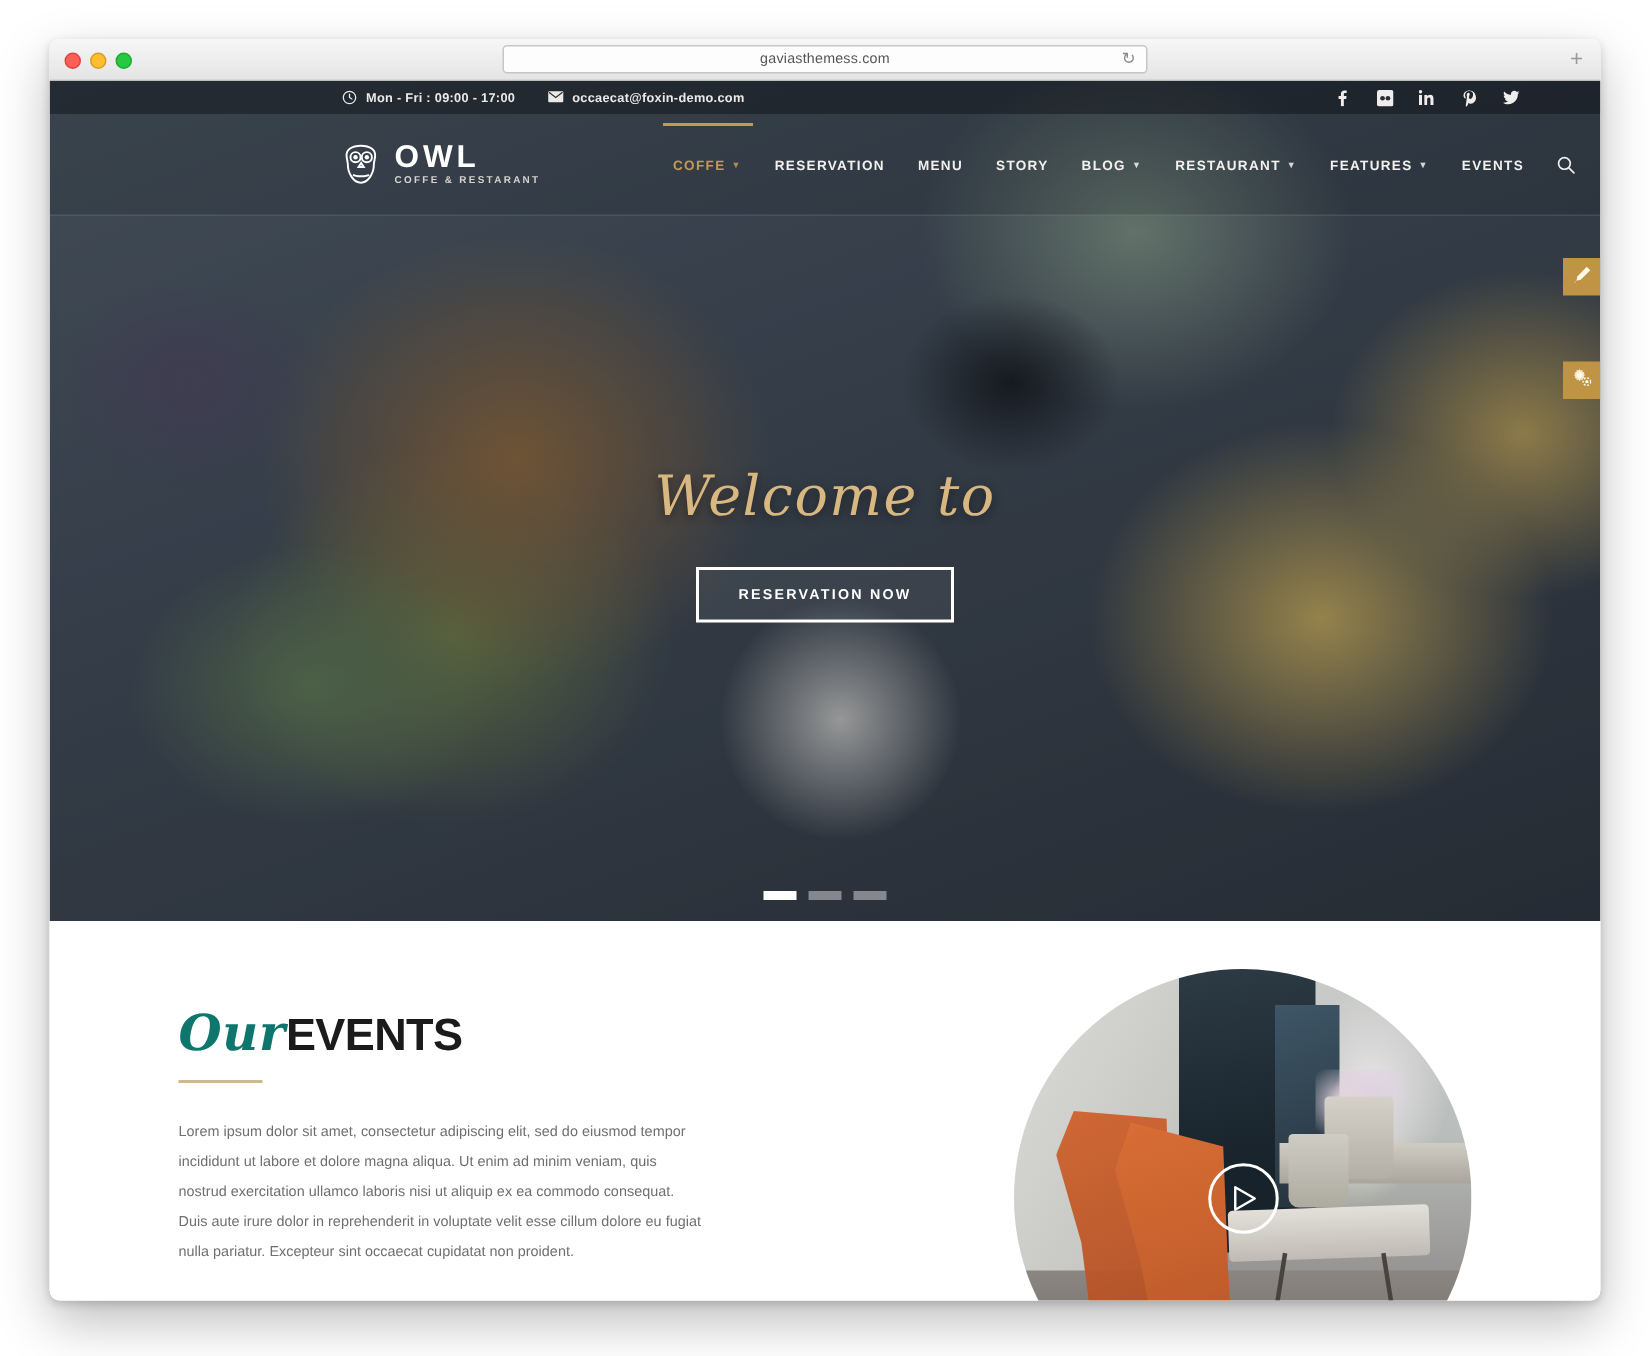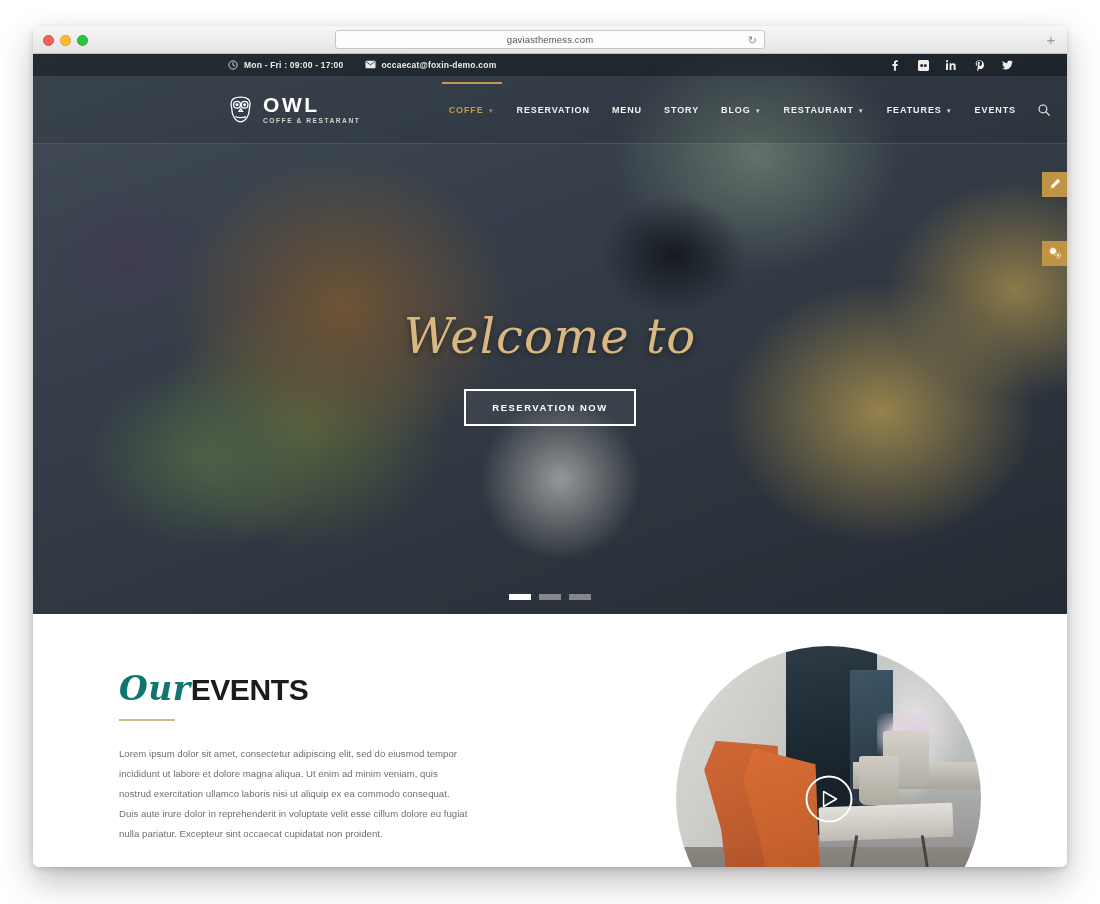--- a/index.html
+++ b/index.html
@@ -107,21 +107,21 @@
   .nav-item.active::before {
     content:""; position:absolute; top:-1px; left:-7px; right:-7px; height:2px; background:#c49a52;
   }
   .caret { font-size:6px; opacity:.85; line-height:1; position:relative; top:1px; }
   .nav-search { color:#f2f1ef; display:flex; align-items:center; }
 
   
   .hero-copy { position:absolute; z-index:4; left:0; right:0; top:258px; text-align:center; }
   .welcome {
     font-family:"DejaVu Serif", serif; font-style:italic;
-    font-size:48px; color:#d9b780; line-height:1;
+    font-size:37px; color:#d9b780; line-height:1;
     letter-spacing:1px; text-shadow:0 2px 7px rgba(0,0,0,.45);
   }
   .hero-title {
     margin-top:14px; font-size:45px; color:#fff; line-height:1;
     letter-spacing:-.4px; text-shadow:0 2px 10px rgba(0,0,0,.4);
   }
   .hero-title .b { font-weight:bold; }
   .hero-title .l { font-weight:300; }
   .hero-btn {
     display:inline-block; margin-top:29px;

